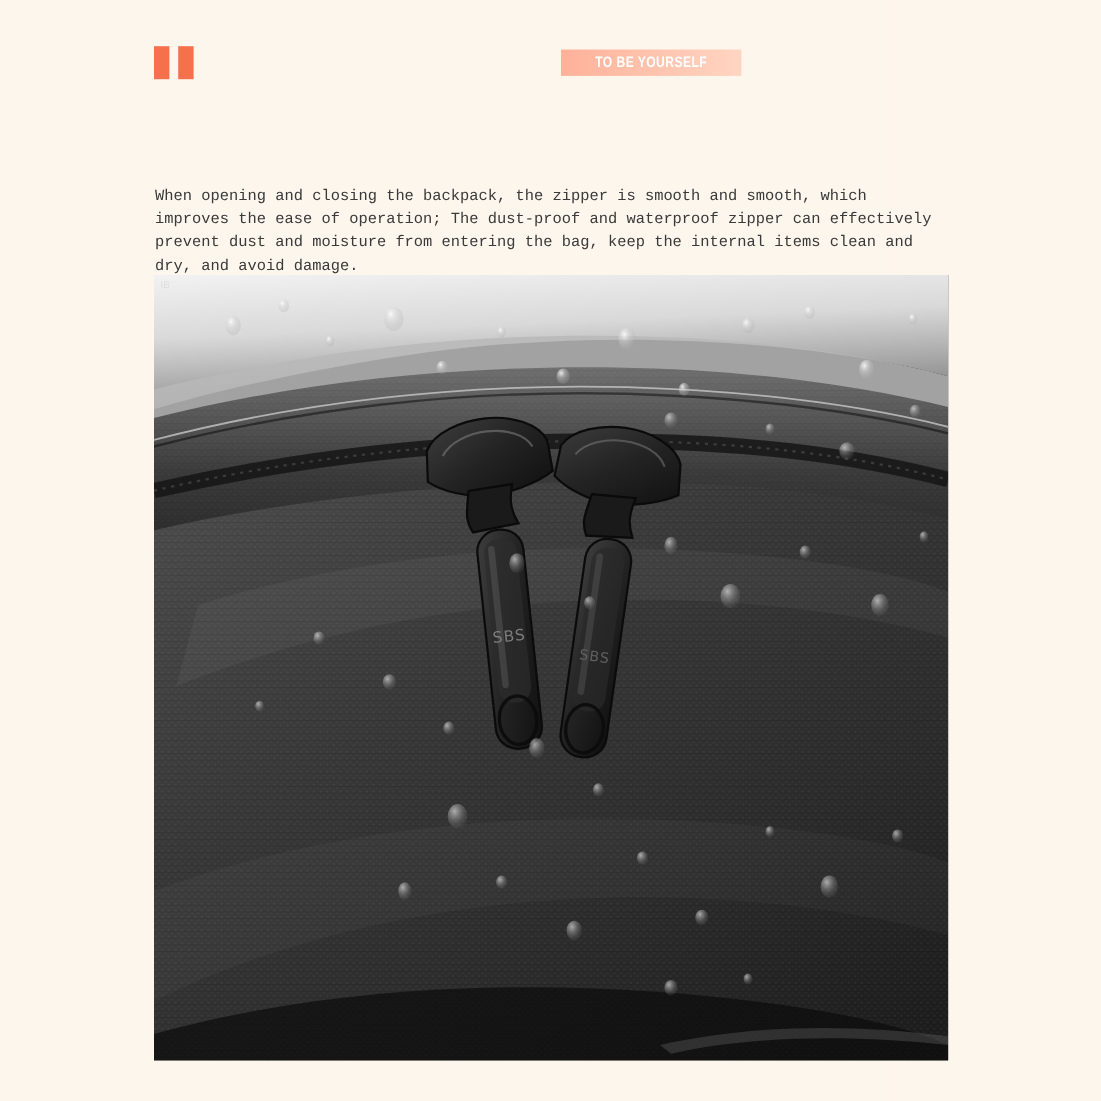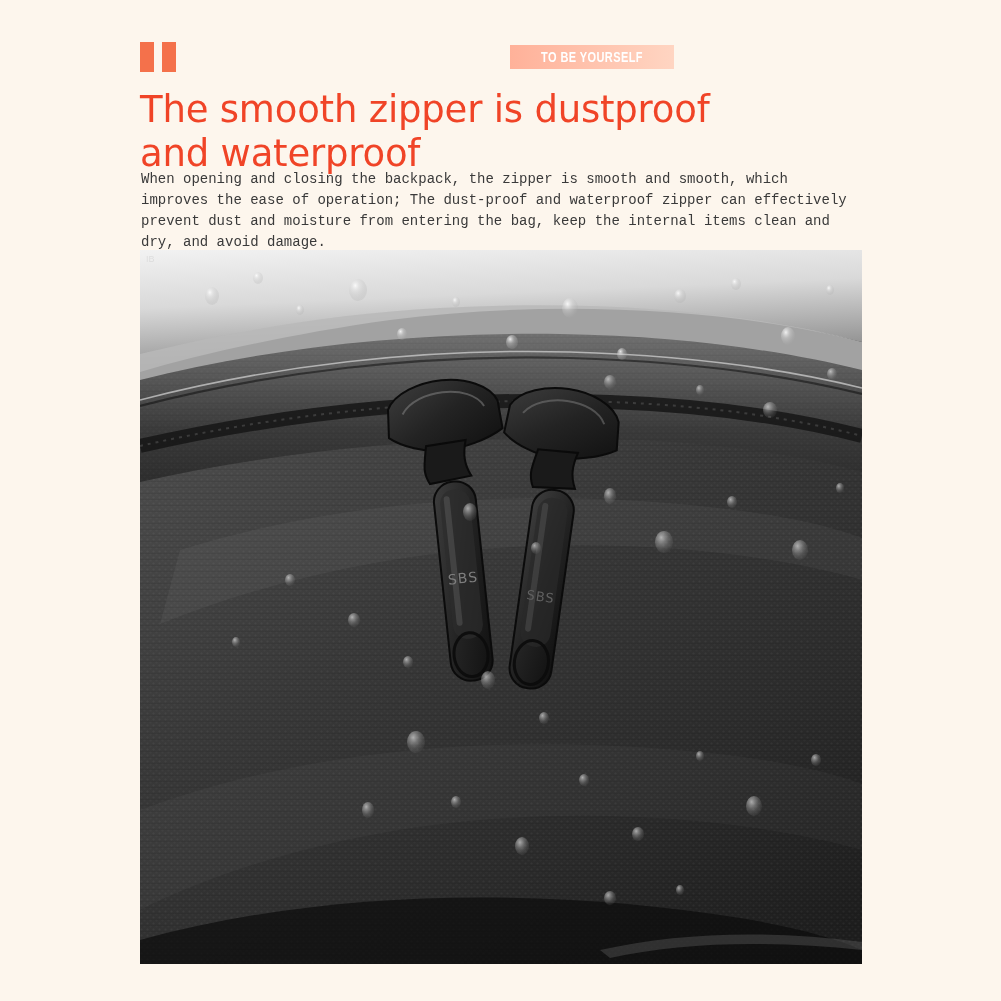--- a/index.html
+++ b/index.html
@@ -111,24 +111,20 @@
 
   <div class="marks">
     <div class="mark m1"></div>
     <div class="mark m2"></div>
   </div>
 
   <div class="tag">
     <span class="tag-text">TO BE YOURSELF</span>
   </div>
 
-  <div class="headline">
-    <span>The smooth zipper is dustproof</span>
-    <span class="l2">and waterproof</span>
-  </div>
 
   <div class="body-copy">When opening and closing the backpack, the zipper is smooth and smooth, which improves the ease of operation; The dust-proof and waterproof zipper can effectively prevent dust and moisture from entering the bag, keep the internal items clean and dry, and avoid damage.</div>
 
   <div class="photo">
     <svg width="722" height="714" viewBox="0 0 722 714" xmlns="http://www.w3.org/2000/svg">
       <defs>
         <linearGradient id="topBand" x1="0" y1="0" x2="0.25" y2="1">
           <stop offset="0%" stop-color="#f2f2f2"></stop>
           <stop offset="45%" stop-color="#d9d9d9"></stop>
           <stop offset="100%" stop-color="#8d8d8d"></stop>

